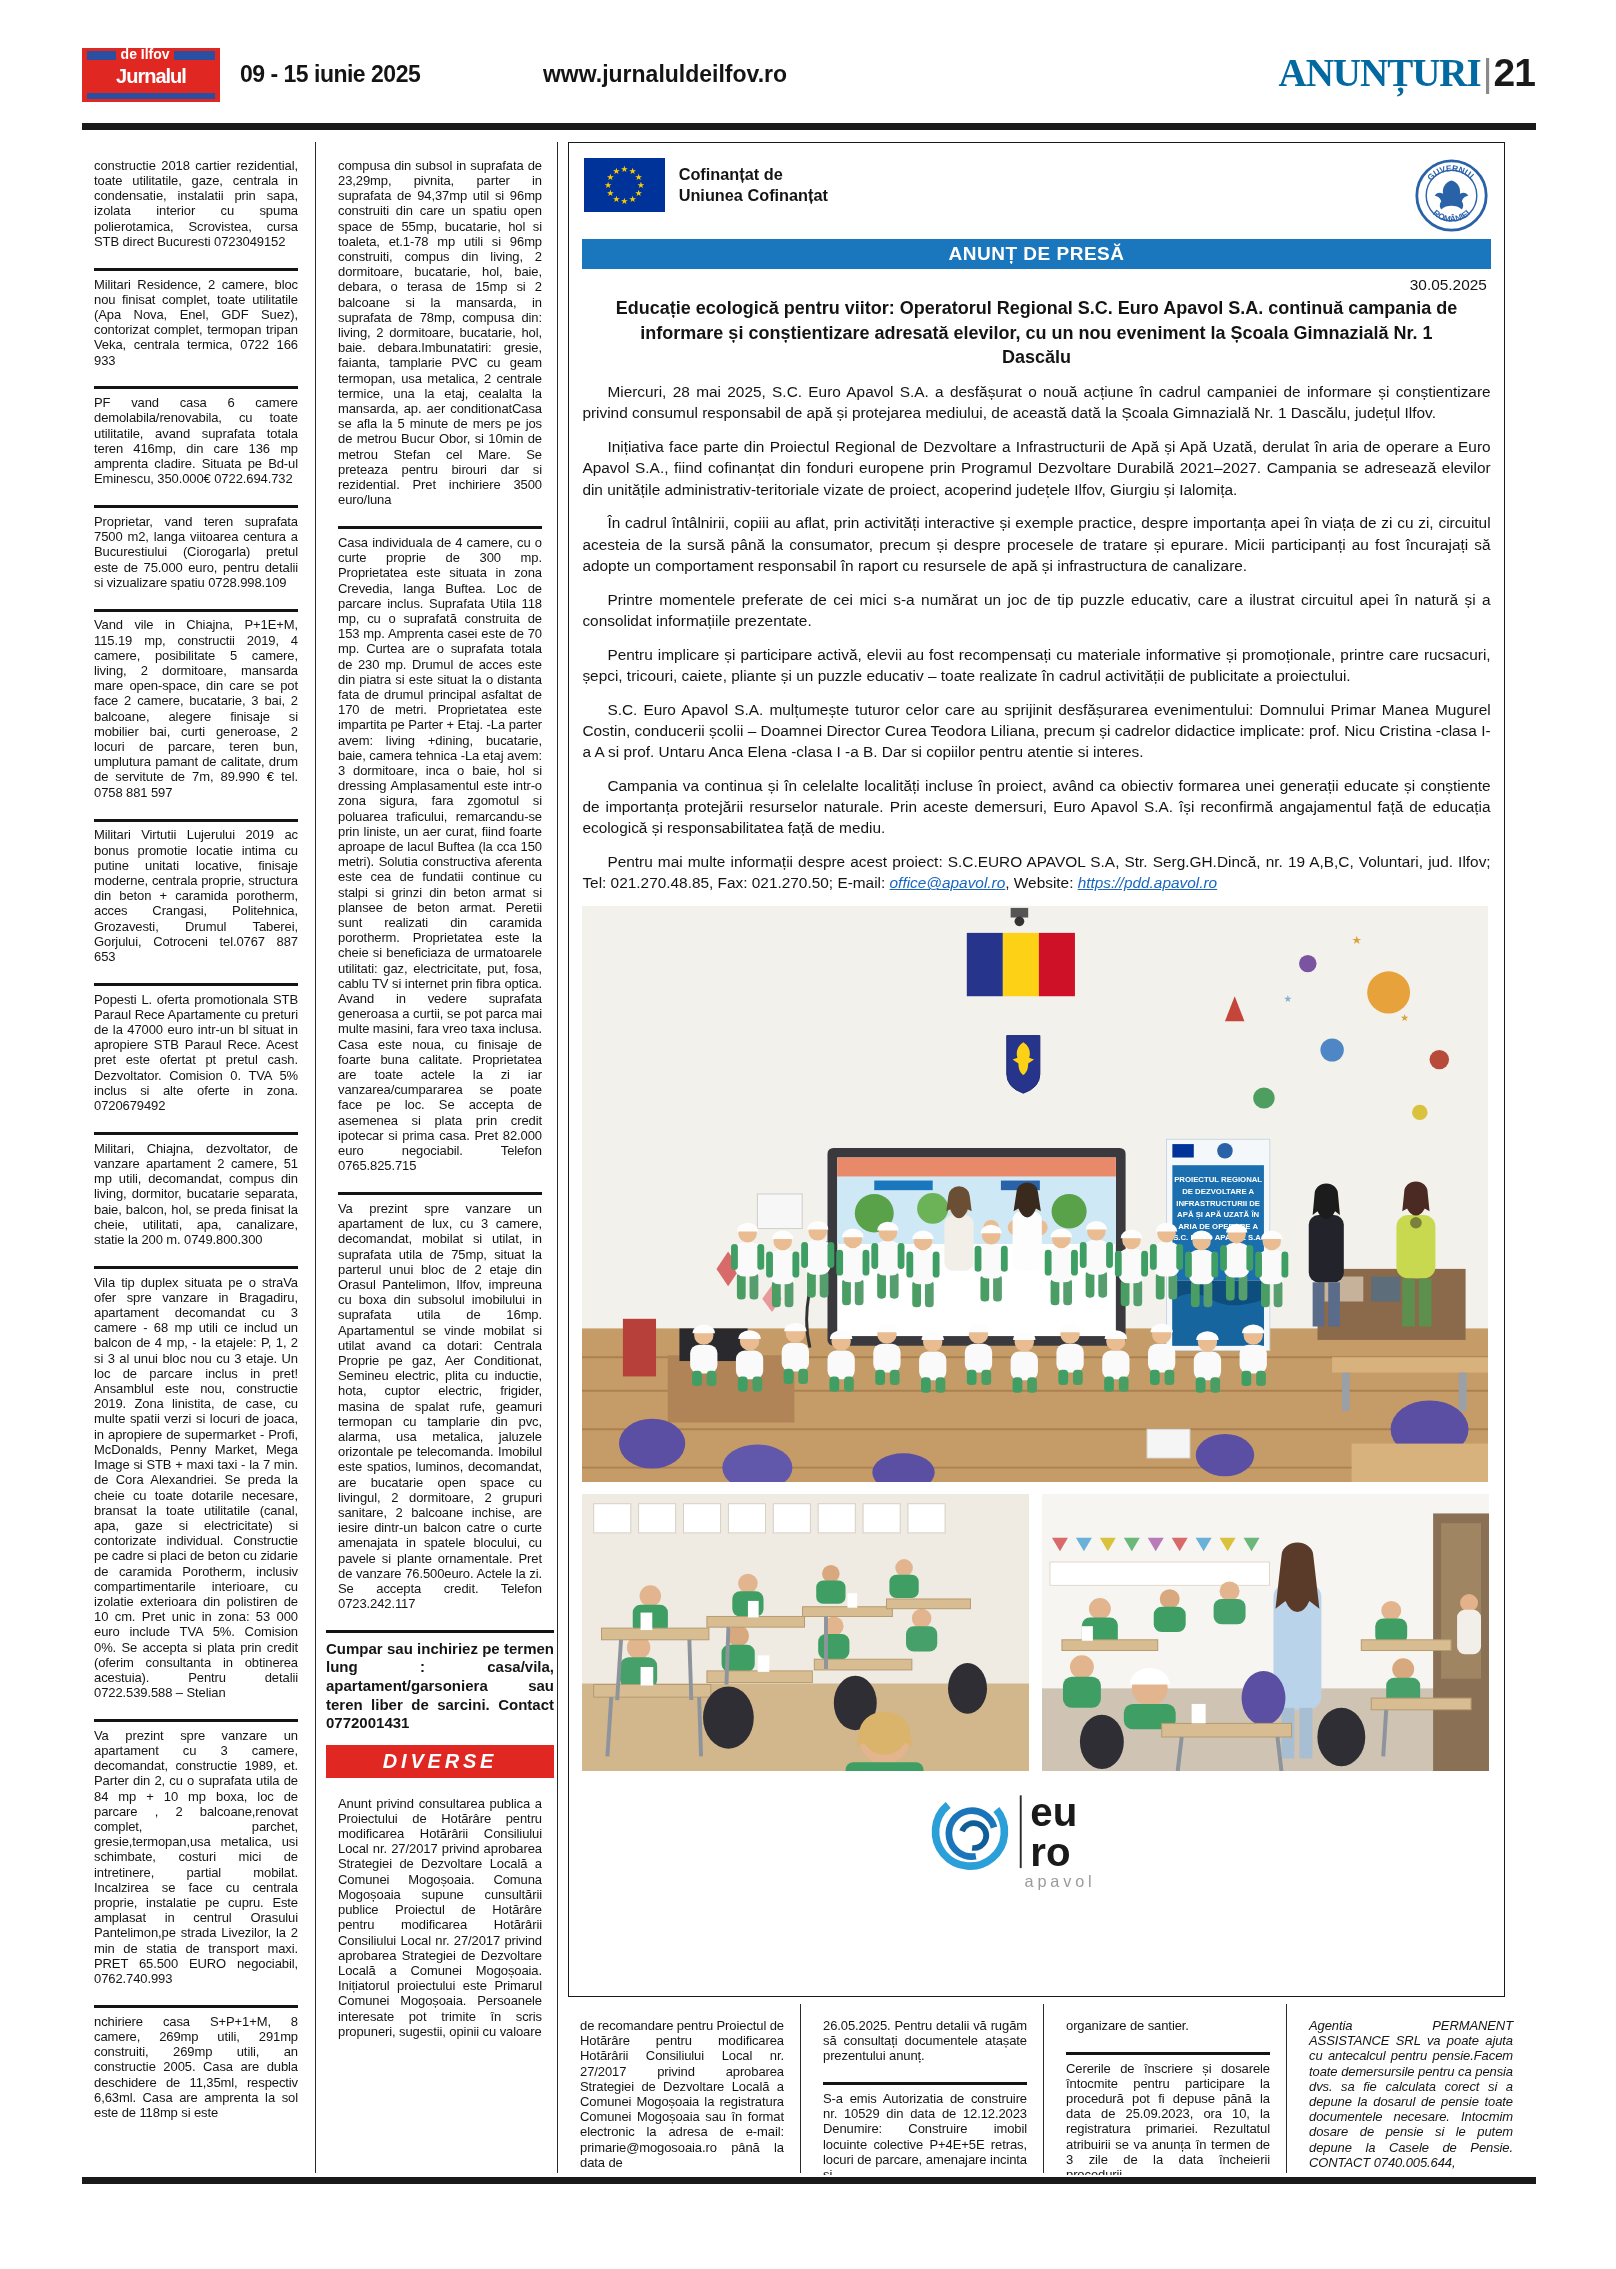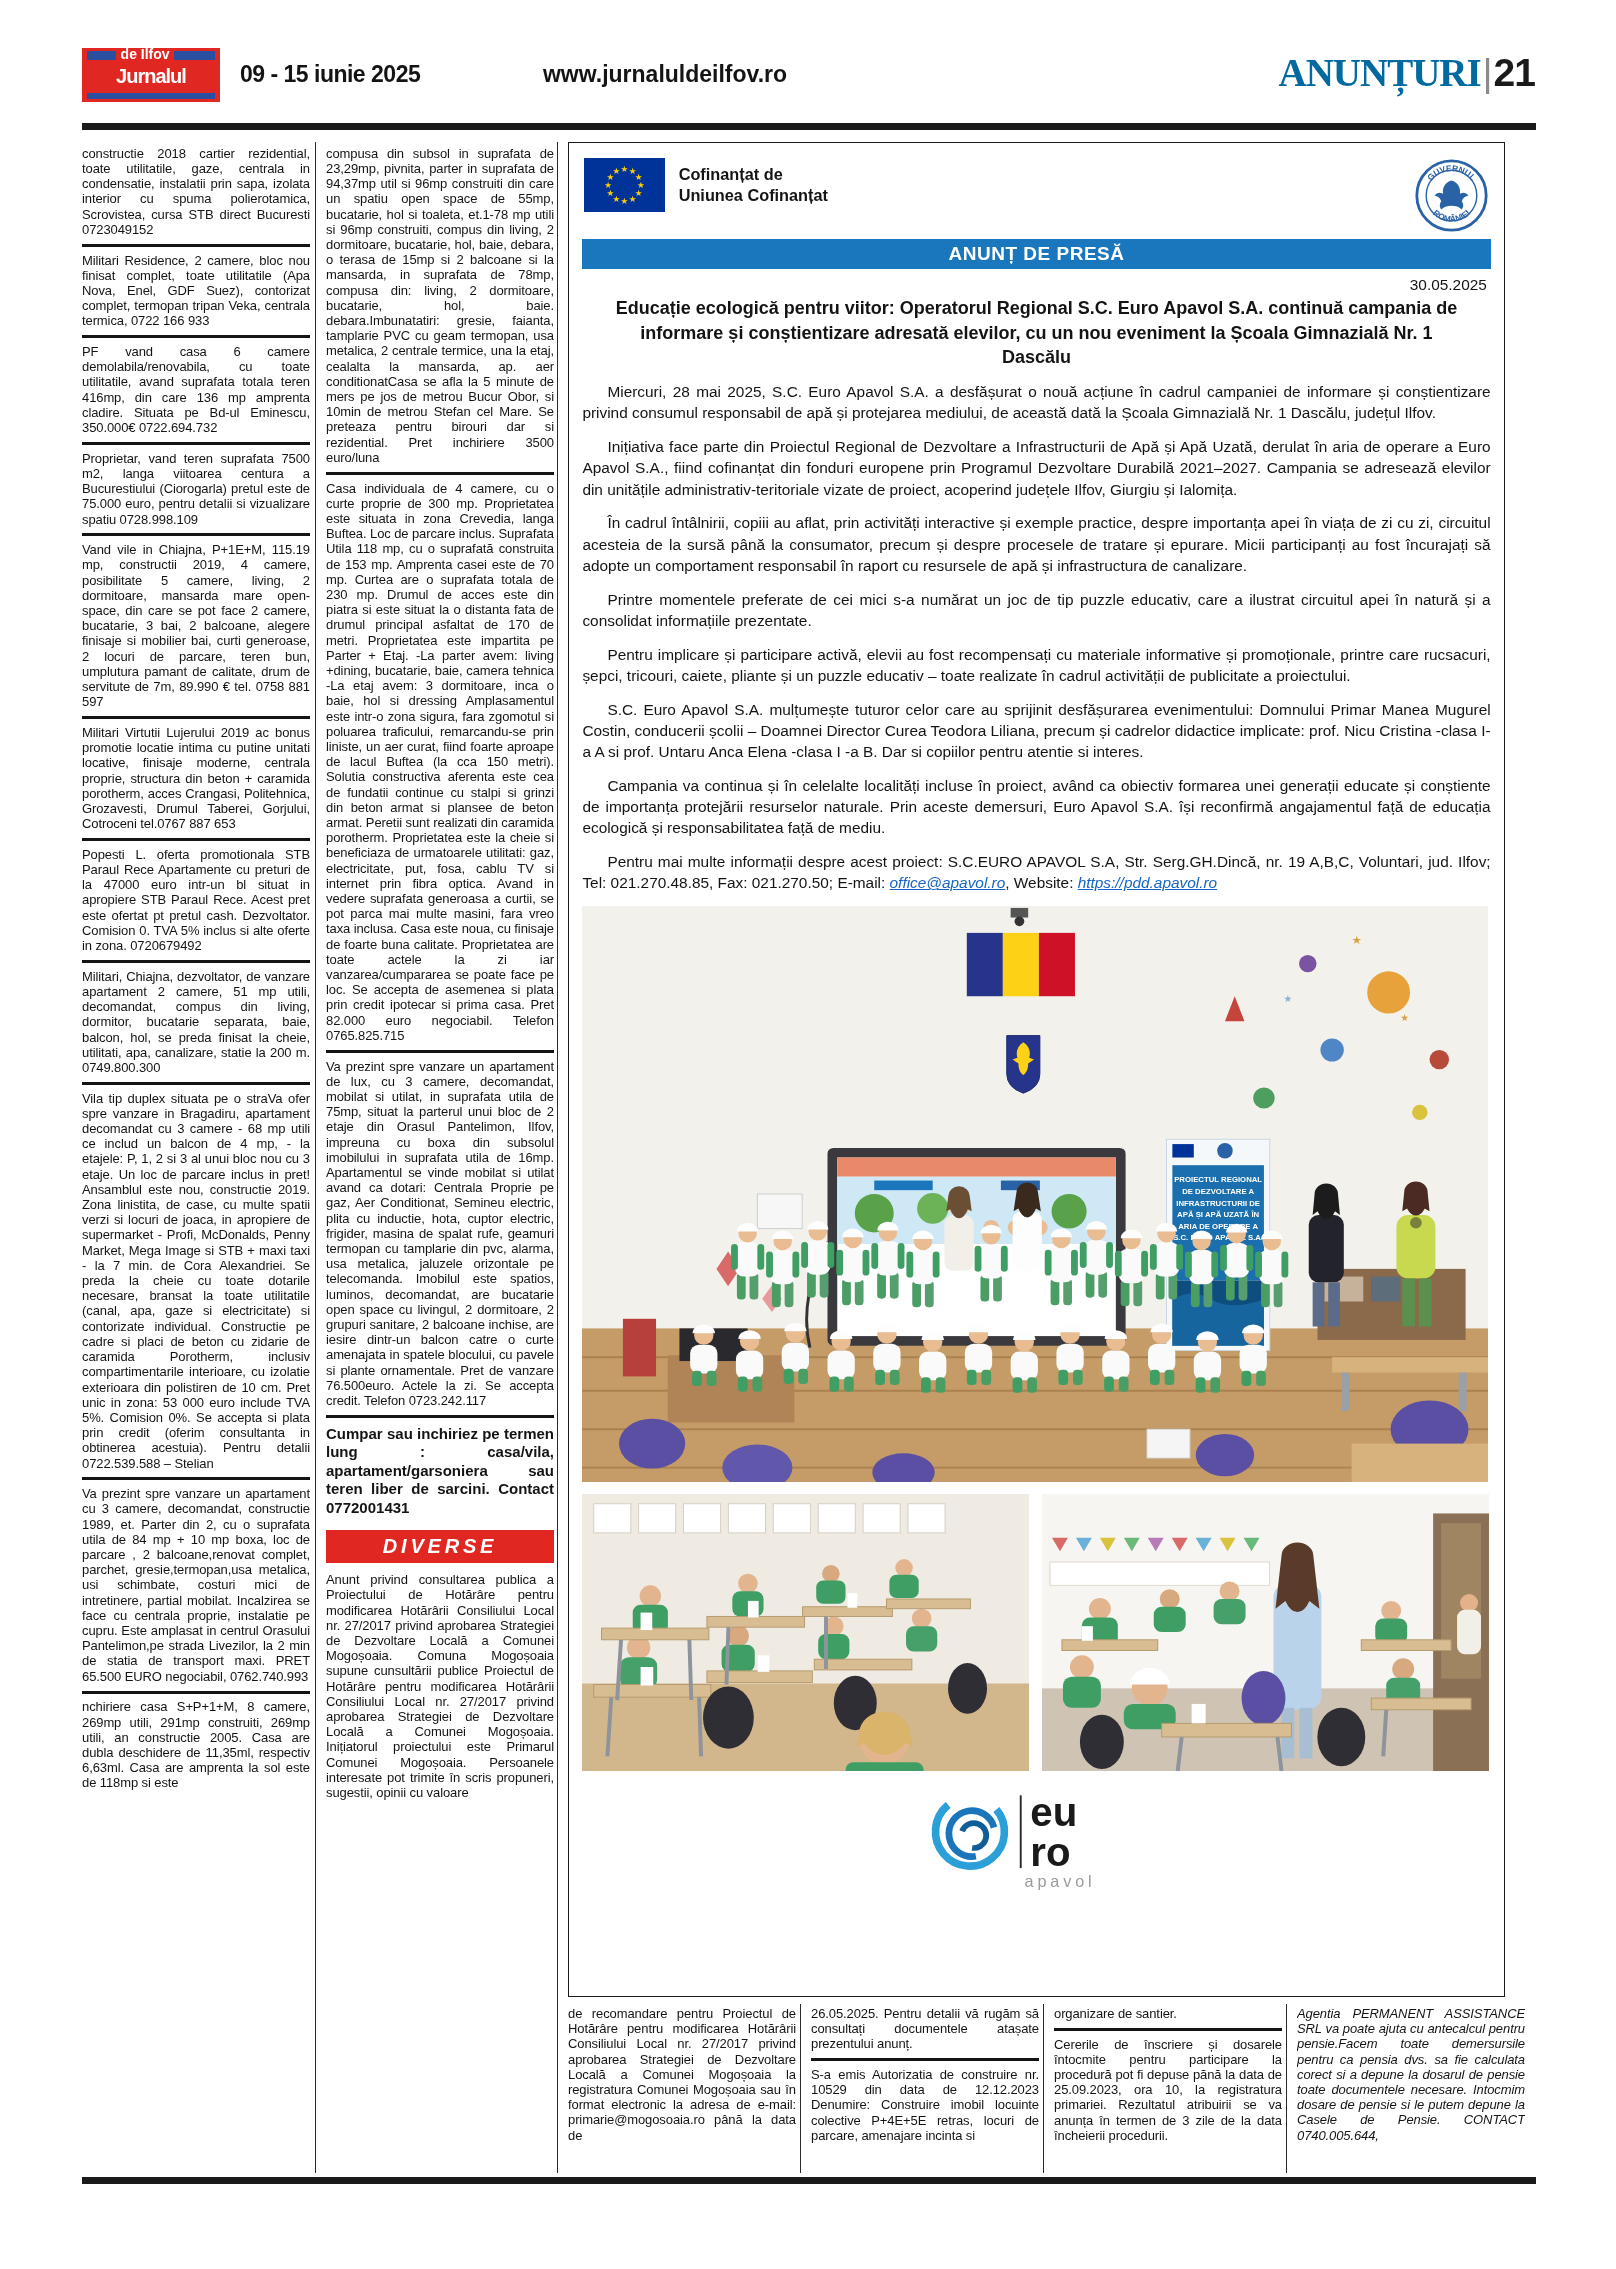--- a/index.html
+++ b/index.html
@@ -21,21 +21,21 @@
   .hdr-section{color:#0369a1;font-family:Liberation Serif, serif;}
   .hdr-pipe{color:#8a8a8a;font-weight:normal;padding:0 1.9px;}
   .hdr-page{color:#1a1a1a;}
   .hdr-rule{left:82px;top:123px;width:1454px;height:6.7px;background:#1a1a1a;}
   .bottom-rule{left:82px;top:2177px;width:1454px;height:6.7px;background:#1a1a1a;}
 
   
   .col{width:228px;box-sizing:border-box;overflow:hidden;}
   .vline{width:1px;background:#2a2a2a;}
 
-  .ad{font-size:13px;line-height:1.17;text-align:justify;padding:5.8px 0 6.7px;margin:0;letter-spacing:-0.1px;}
+  .ad{font-size:13px;line-height:1.17;text-align:justify;padding:5.8px 0 6.7px;margin:12px;letter-spacing:-0.1px;}
   .ad + .ad{border-top:3.8px solid #141414;}
   .ad-bold{font-weight:bold;font-size:15px;line-height:1.24;border-top:3.8px solid #141414;padding:6.7px 0;margin:0;text-align:justify;}
   .diverse{background:#e02722;color:#fff;font-weight:bold;text-align:center;font-size:20px;letter-spacing:3.8px;padding:4.8px 0;margin:5.8px 0 3.8px;font-style:italic;}
   .tail{border-top:none !important;}
 
   
   .press{left:568px;top:142px;width:937px;height:1855px;border:1.9px solid #1a1a1a;box-sizing:border-box;padding:9.6px 13.4px;}
   .press-top{display:flex;justify-content:space-between;align-items:flex-start;padding:5.8px 1.9px 3.8px;}
   .eu-block{display:flex;gap:13.4px;align-items:center;}
   .eu-text{font-weight:bold;font-size:16.3px;line-height:1.3;}

